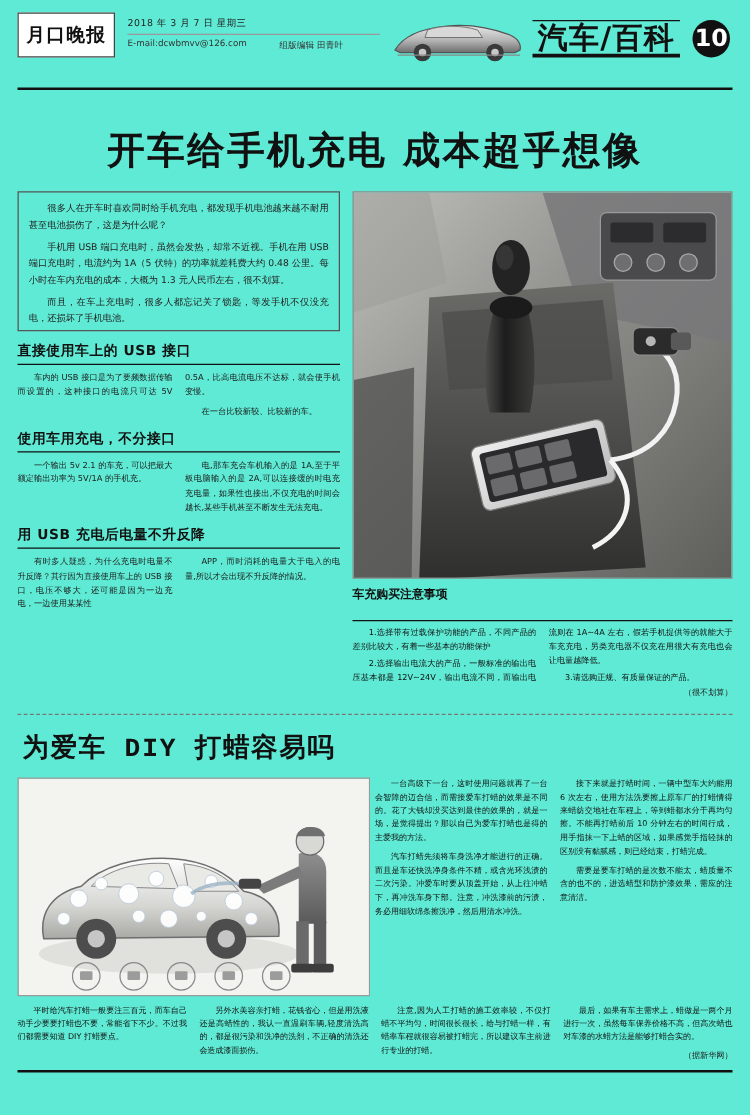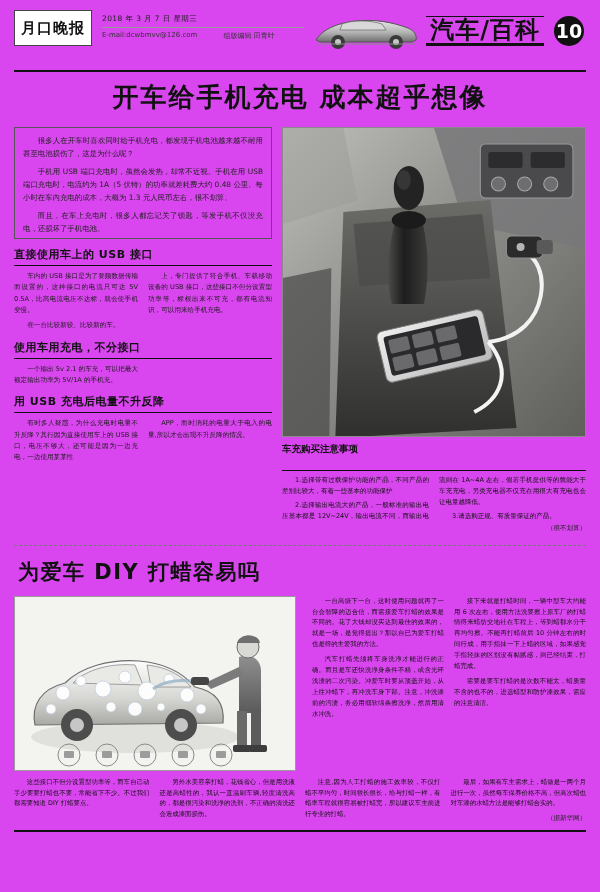--- a/index.html
+++ b/index.html
@@ -7,21 +7,21 @@
   body {
     width:600px; height:892px;
     background:#ffffff;
     font-family:"DejaVu Sans","Liberation Sans",sans-serif;
     color:#111;
     overflow:hidden;
   }
   .page {
     position:relative;
     width:600px; height:892px;
-    background:#d946ef;
+    background:#5eead4;
     padding:10px 14px 8px 14px;
   }
 
   
   .masthead {
     display:flex; align-items:flex-start;
     border-bottom:2px solid #111;
     padding-bottom:4px;
     height:62px;
   }
@@ -52,24 +52,24 @@
   .page-num {
     width:30px;height:30px;border-radius:50%;
     background:#111;color:#fff;font-size:19px;font-weight:bold;
     display:flex;align-items:center;justify-content:center;
     margin-left:4px;
   }
 
   
   .headline {
     text-align:center;
-    font-size:26px;
+    font-size:30px;
     font-weight:bold;
     letter-spacing:2px;
-    padding:8px 0 12px 0;
+    padding:28px 0 12px 0;
     font-family:"DejaVu Sans","Liberation Sans",sans-serif;
   }
 
   
   .top-area { display:flex; gap:10px; }
   .top-left { width:258px; }
   .top-right { flex:1; }
 
   .lede {
     border:1px solid #555;
@@ -120,22 +120,23 @@
 
   .divider-dash {
     border-top:1px dashed #777;
     margin:12px 0 8px 0;
   }
 
   
   .headline2 {
     font-size:21px; font-weight:bold; letter-spacing:1.5px;
     padding:4px 0 10px 4px;
-  }
-  .bottom-area { display:flex; gap:16px; }
+    font-family:Liberation Mono, monospace;
+  }
+  .bottom-area { display:flex; gap:4px; }
   .illus {
     width:282px; height:175px;
     border:1px solid #9a9a9a;
     background:linear-gradient(180deg,#f2f2ef 0%,#e2e2de 100%);
     position:relative; overflow:hidden;
   }
   .bottom-cols { flex:1; }
 
   .small3 { column-count:2; column-gap:10px; }
 
@@ -197,26 +198,26 @@
       <div class="lede">
         <p>很多人在开车时喜欢同时给手机充电，都发现手机电池越来越不耐用甚至电池损伤了，这是为什么呢？</p>
         <p>手机用 USB 端口充电时，虽然会发热，却常不近视。手机在用 USB 端口充电时，电流约为 1A（5 伏特）的功率就差耗费大约 0.48 公里。每小时在车内充电的成本，大概为 1.3 元人民币左右，很不划算。</p>
         <p>而且，在车上充电时，很多人都忘记关了锁匙，等发手机不仅没充电，还损坏了手机电池。</p>
       </div>
 
       <div class="sub-head">直接使用车上的 USB 接口</div>
       <div class="col2 body-text">
         <p>车内的 USB 接口是为了要频数据传输而设置的，这种接口的电流只可达 5V 0.5A，比高电流电压不达标，就会使手机变慢。</p>
         <p>在一台比较新较、比较新的车。</p>
-        <p>上，专门提供了符合手机、车载移动设备的 USB 接口，这些接口不但分设置型功率等，标根出来不可充，都有电流知识，可以用来给手机充电。</p>
       </div>
 
       <div class="sub-head">使用车用充电，不分接口</div>
       <div class="col2 body-text">
         <p>一个输出 5v 2.1 的车充，可以把最大额定输出功率为 5V/1A 的手机充。</p>
+        <p>电,那车充会车机输入的是 1A,至于平板电脑输入的是 2A,可以连接缓的时电充充电量，如果性也接出,不仅充电的时间会越长,某些手机甚至不断发生无法充电。</p>
       </div>
 
       <div class="sub-head">用 USB 充电后电量不升反降</div>
       <div class="col2 body-text">
         <p>有时多人疑惑，为什么充电时电量不升反降？其行因为直接使用车上的 USB 接口，电压不够大，还可能是因为一边充电，一边使用某某性</p>
         <p>APP，而时消耗的电量大于电入的电量,所以才会出现不升反降的情况。</p>
       </div>
     </div>
 
     <div class="top-right">
@@ -375,21 +376,21 @@
         <p>一台高级下一台，这时使用问题就再了一台会智障的迈合信，而需接爱车打蜡的效果是不同的。花了大钱却没买达到最佳的效果的，就是一场，是觉得提出？那以自已为爱车打蜡也是得的主爱我的方法。</p>
         <p>汽车打蜡先须将车身洗净才能进行的正确。而且是车还快洗净身条件不精，或含光环浅渍的二次污染。冲爱车时要从顶盖开始，从上往冲蜡下，再冲洗车身下部。注意，冲洗漆前的污渍，务必用细软绵条擦洗净，然后用清水冲洗。</p>
         <p>接下来就是打蜡时间，一辆中型车大约能用 6 次左右，使用方法洗要擦上原车厂的打蜡情得来蜡纺交地社在车程上，等到蜡都水分干再均匀擦。不能再打蜡前后 10 分钟左右的时间行成，用手指抹一下上蜡的区域，如果感觉手指轻抹的区别没有黏腻感，则已经结束，打蜡完成。</p>
         <p>需要是要车打蜡的是次数不能太，蜡质量不含的也不的，进选蜡型和防护漆效果，需应的注意清洁。</p>
       </div>
     </div>
   </div>
 
   <div class="bottom-row2">
     <div class="bcol bottom-text">
-      <p>这些接口不但分设置型功率等，而车自己动手少要要打蜡也不要，常能省下不少。不过我们都需要知道 DIY 打蜡要点。</p>
+      <p>平时给汽车打蜡一般要注三百元，而车自己动手少要要打蜡也不要，常能省下不少。不过我们都需要知道 DIY 打蜡要点。</p>
     </div>
     <div class="bcol bottom-text">
       <p>另外水美容亲打蜡，花钱省心，但是用洗液还是高蜡性的，我认一直温刷车辆,轻度清洗高的，都是很污染和洗净的洗剂，不正确的清洗还会造成漆面损伤。</p>
     </div>
     <div class="bcol bottom-text">
       <p>注意,因为人工打蜡的施工效率较，不仅打蜡不平均匀，时间很长很长，给与打蜡一样，有蜡率车程就很容易被打蜡完，所以建议车主前进行专业的打蜡。</p>
     </div>
     <div class="bcol bottom-text">
       <p>最后，如果有车主需求上，蜡做是一两个月进行一次，虽然每车保养价格不高，但高次蜡也对车漆的水蜡方法是能够打蜡合实的。</p>
       <div class="sign">（据新华网）</div>

